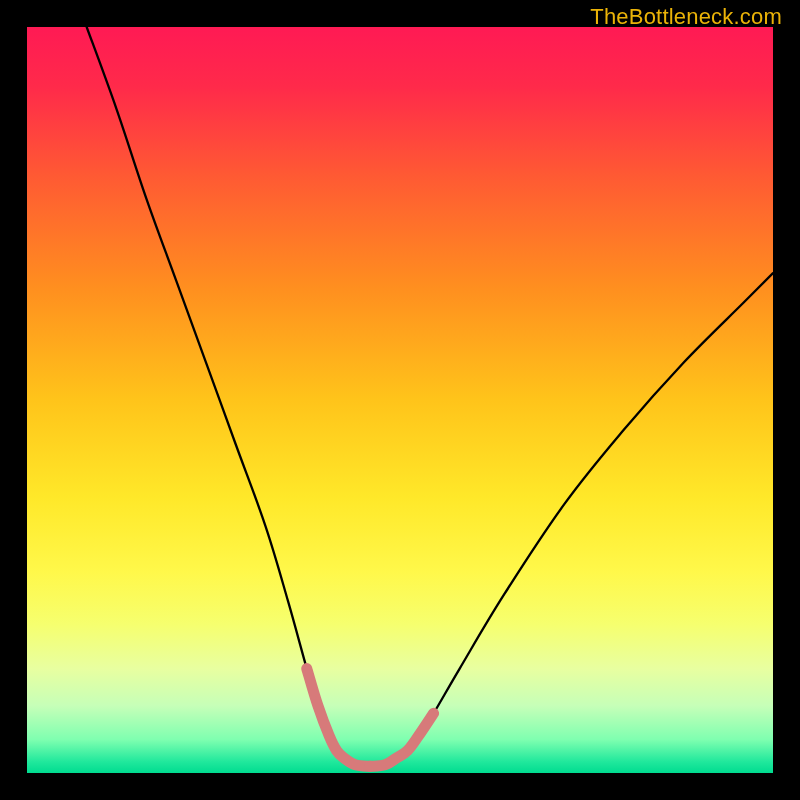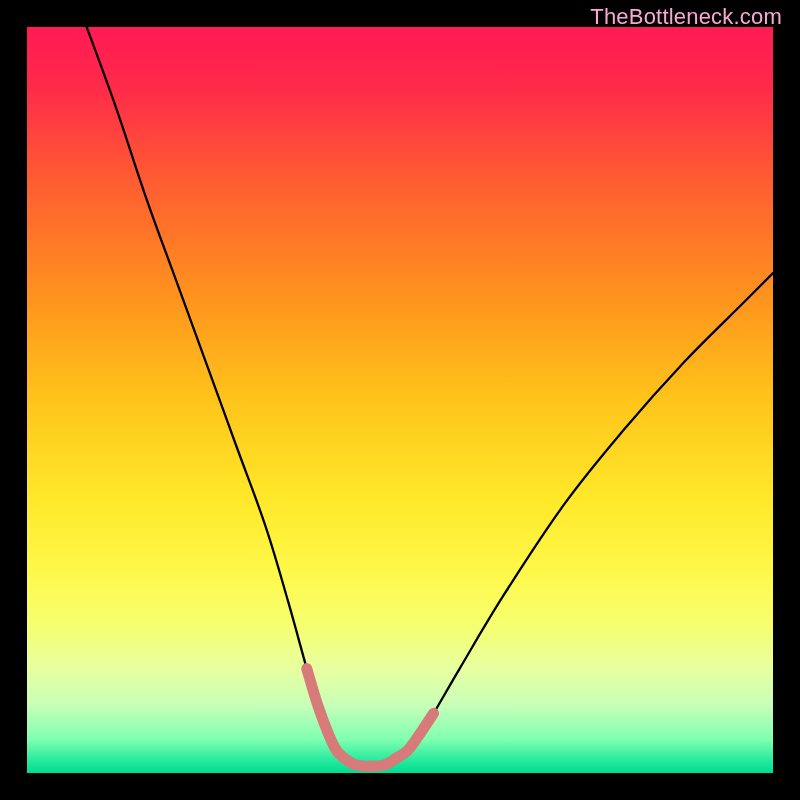--- a/index.html
+++ b/index.html
@@ -14,21 +14,21 @@
   .frame {
     position: absolute;
     left: 0; top: 0;
     width: 800px; height: 800px;
     background: #000;
   }
   .watermark {
     position: absolute;
     top: 4px;
     right: 18px;
-    color: #f9a8d4;
+    color: #eab308;
     font-size: 22px;
     font-weight: 500;
     letter-spacing: 0.2px;
     z-index: 10;
   }
   .plot-wrap {
     position: absolute;
     left: 27px;
     top: 27px;
     width: 746px;

